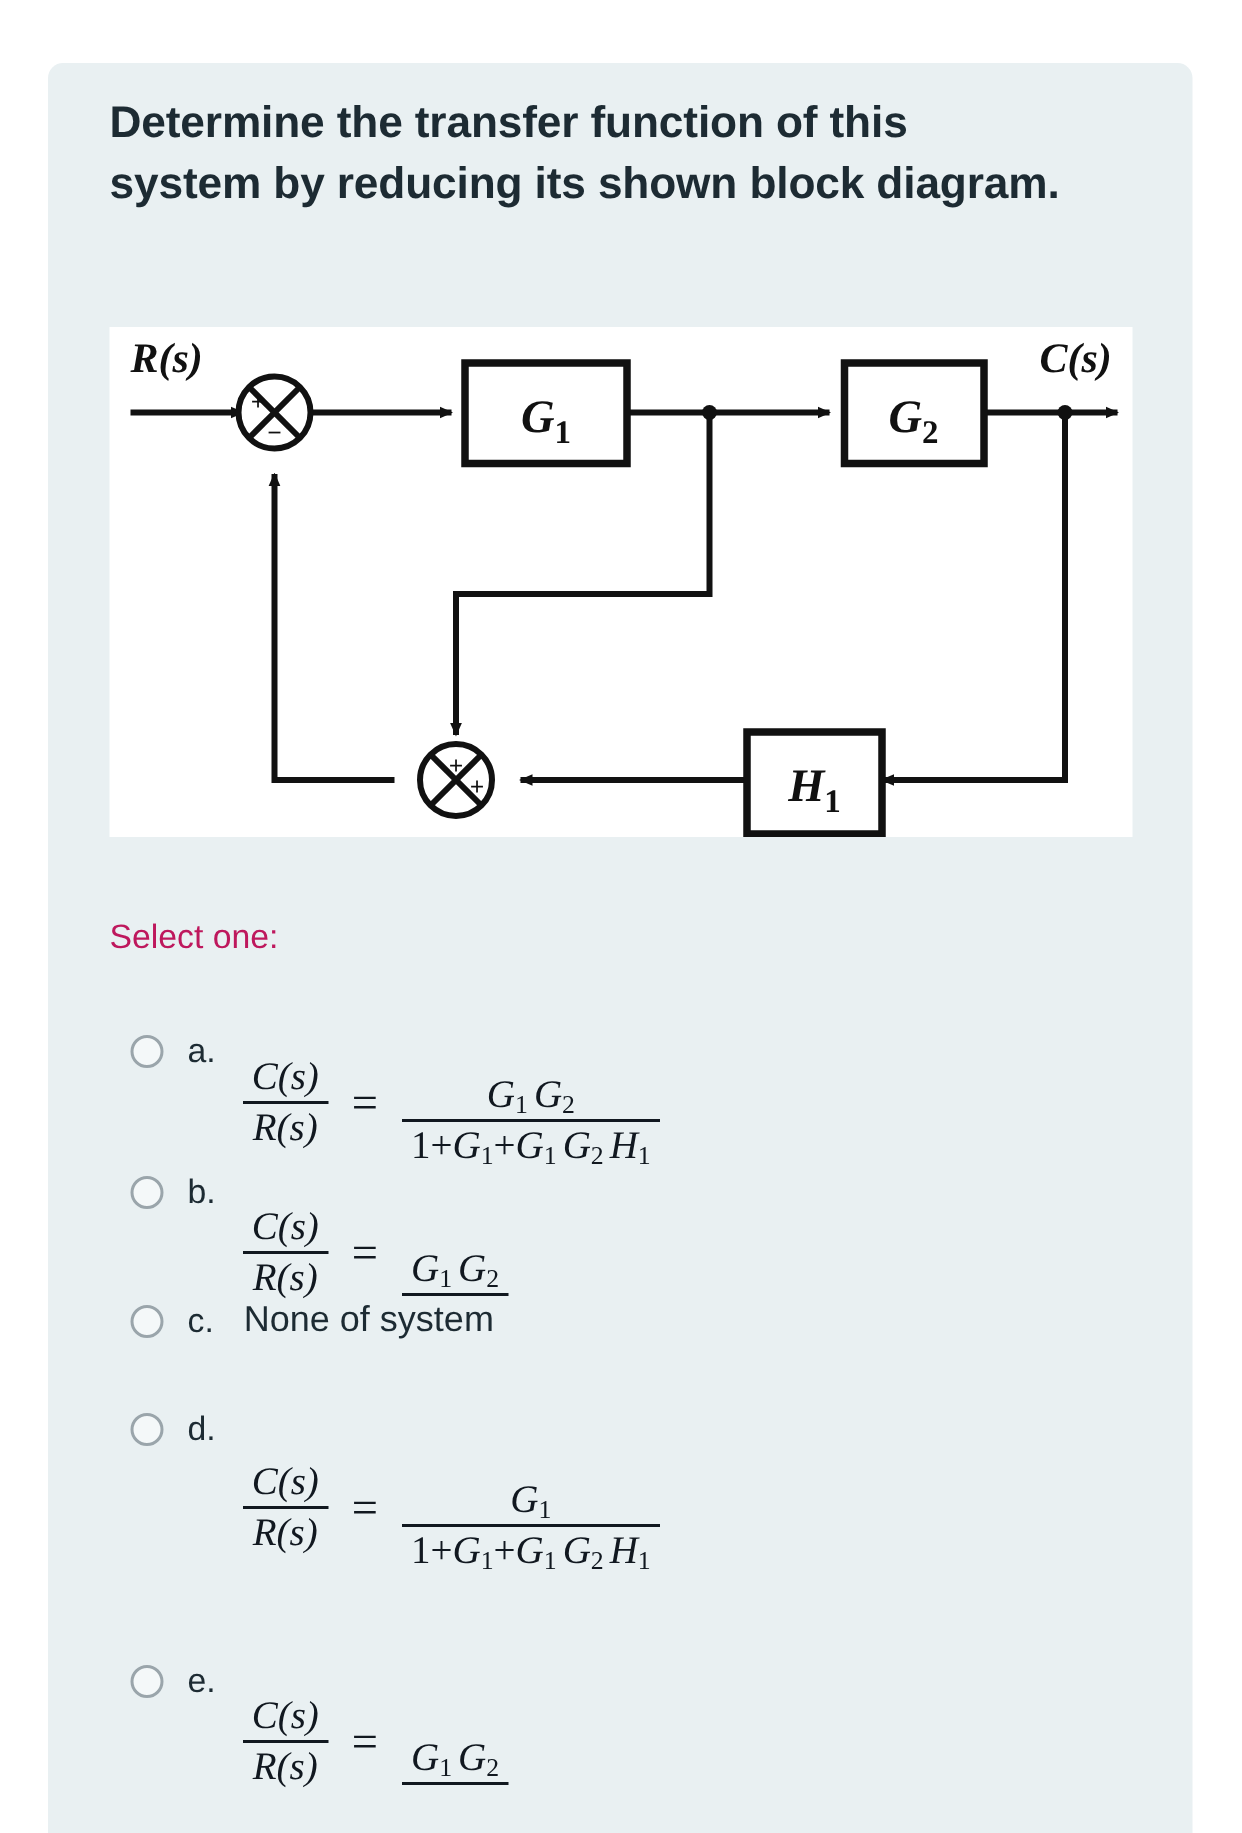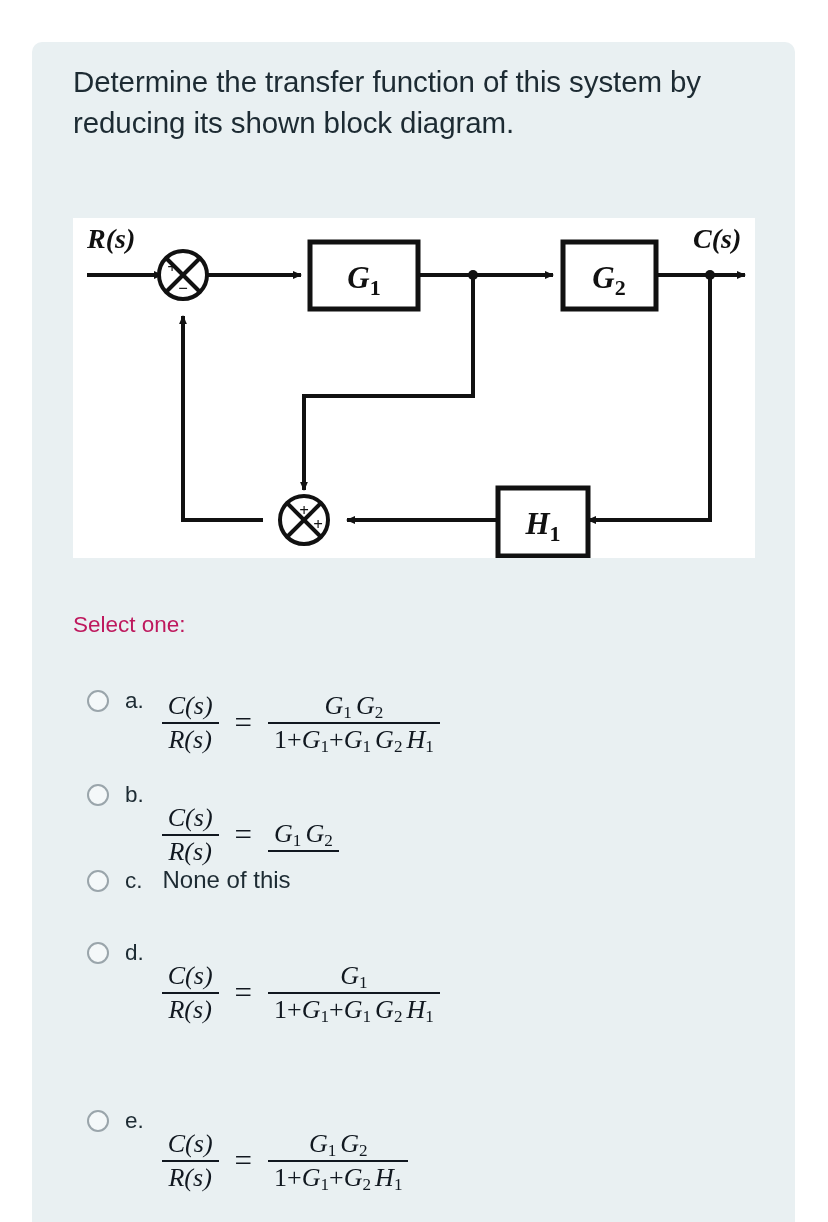--- a/index.html
+++ b/index.html
@@ -24,21 +24,21 @@
     border-radius: 10px 10px 0 0;
   }
   
   #question-text {
     position: absolute;
     left: 41px; top: 19px;
     width: 640px;
     font-size: 29.5px;
     line-height: 41px;
     color: #1d2b33;
-    font-weight: 400;
+    font-weight: 700;
     letter-spacing: -0.1px;
   }
   
   #diagram-panel {
     position: absolute;
     left: 41px; top: 176px;
     width: 682px; height: 340px;
     background: #ffffff;
   }
   #diagram-svg { display: block; width: 682px; height: 340px; }
@@ -109,21 +109,21 @@
     height: 2.2px;
     background: #111820;
   }
   .eqsign {
     font-size: 31px;
     margin: 0 16px;
     font-family: "Liberation Serif", serif;
     font-weight: 400;
   }
   .lhs { font-size: 26px; font-style: italic; }
-  .rhs { font-size: 26px; }
+  .rhs { font-size: 26px; margin-top: 24px; }
   .v { font-style: italic; }
   sub {
     font-size: 0.66em;
     font-style: normal;
     vertical-align: -0.25em;
     line-height: 0;
   }
   .sp { display: inline-block; width: 4px; }
 </style>
 </head>
@@ -237,21 +237,21 @@
             <span class="num"><span class="v">G</span><sub>1</sub><span class="sp"></span><span class="v">G</span><sub>2</sub></span>
             <span class="bar"></span>
           </span>
         </div>
       </div>
     </div>
 
     <div class="option-row" style="top:828px;">
       <div class="radio"></div>
       <div class="opt-letter">c.</div>
-      <div class="opt-plain">None of this</div>
+      <div class="opt-plain">None of system</div>
     </div>
 
     <div class="option-row" style="top:900px;">
       <div class="radio"></div>
       <div class="opt-letter">d.</div>
       <div class="opt-body" style="margin-top:18px;">
         <div class="eq">
           <span class="frac lhs">
             <span class="num">C(s)</span>
             <span class="bar"></span>
@@ -274,20 +274,19 @@
         <div class="eq">
           <span class="frac lhs">
             <span class="num">C(s)</span>
             <span class="bar"></span>
             <span class="den">R(s)</span>
           </span>
           <span class="eqsign">=</span>
           <span class="frac rhs">
             <span class="num"><span class="v">G</span><sub>1</sub><span class="sp"></span><span class="v">G</span><sub>2</sub></span>
             <span class="bar"></span>
-            <span class="den">1+<span class="v">G</span><sub>1</sub>+<span class="v">G</span><sub>2</sub><span class="sp"></span><span class="v">H</span><sub>1</sub></span>
           </span>
         </div>
       </div>
     </div>
 
   </div>
 </div>
 
 </body></html>

